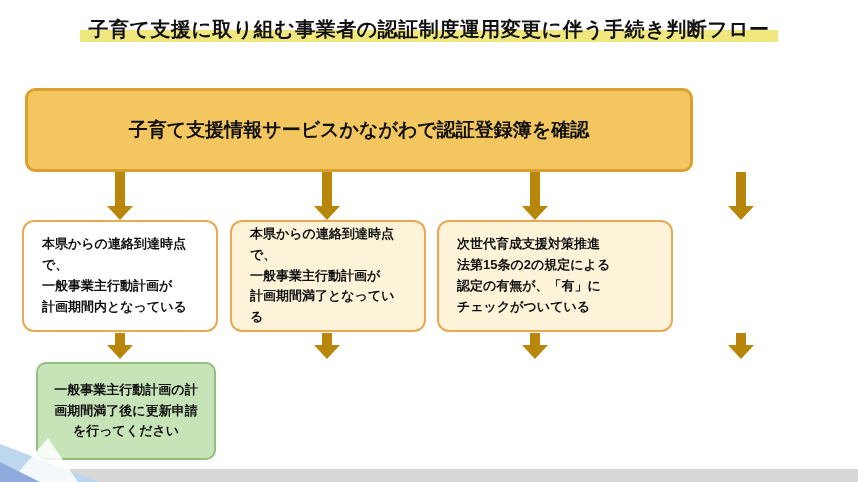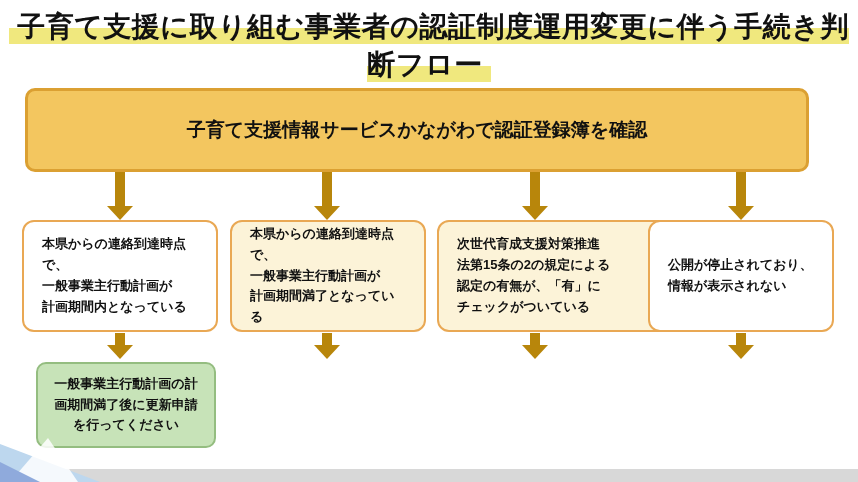--- a/index.html
+++ b/index.html
@@ -14,36 +14,36 @@
     color: #111111;
   }
 
   
   .title-row {
     position: absolute;
     top: 8px; left: 0; right: 0;
     text-align: center;
   }
   .title-row h1 {
-    margin: 0;
-    font-size: 28px;
+    margin: 8px;
+    font-size: 20px;
     font-weight: bold;
     letter-spacing: 0.5px;
     display: inline-block;
   }
   .title-hl {
     background: linear-gradient(to bottom, transparent 52%, var(--title_highlight) 52%);
     padding: 0 8px 2px 8px;
   }
 
   
   .top-box {
     position: absolute;
     left: 25px; top: 88px;
-    width: 784px; height: 84px;
+    width: 668px; height: 84px;
     background: var(--top_bg);
     border: 3px solid var(--top_border);
     border-radius: 10px;
     display: flex; align-items: center; justify-content: center;
     font-size: 19px; font-weight: bold;
     text-align: center;
   }
 
   
   .branch {
@@ -61,21 +61,21 @@
   .branch.white { background: var(--branch_bg_white); }
   .b1 { left: 22px;  width: 196px; }
   .b2 { left: 230px; width: 196px; }
   .b3 { left: 437px; width: 236px; }
   .b4 { left: 648px; width: 186px; }
 
   
   .green-box {
     position: absolute;
     left: 36px; top: 362px;
-    width: 180px; height: 86px;
+    width: 180px; height: 98px;
     background: var(--green_bg);
     border: 2px solid var(--green_border);
     border-radius: 10px;
     display: flex; align-items: center; justify-content: center;
     text-align: center;
     font-size: 13px; font-weight: bold;
     line-height: 1.6;
     white-space: pre-line;
     padding: 6px;
   }
@@ -152,22 +152,20 @@
   <div class="branch white b1">本県からの連絡到達時点で、
 一般事業主行動計画が
 計画期間内となっている</div>
   <div class="branch b2">本県からの連絡到達時点で、
 一般事業主行動計画が
 計画期間満了となっている</div>
   <div class="branch b3">次世代育成支援対策推進
 法第15条の2の規定による
 認定の有無が、「有」に
 チェックがついている</div>
-  <div class="branch white b4">公開が停止されており、
-情報が表示されない</div>
 
   <div class="arrow row2 ax1">
     <div class="stem"></div>
     <div class="head"></div>
   </div>
   <div class="arrow row2 ax2">
     <div class="stem"></div>
     <div class="head"></div>
   </div>
   <div class="arrow row2 ax3">

